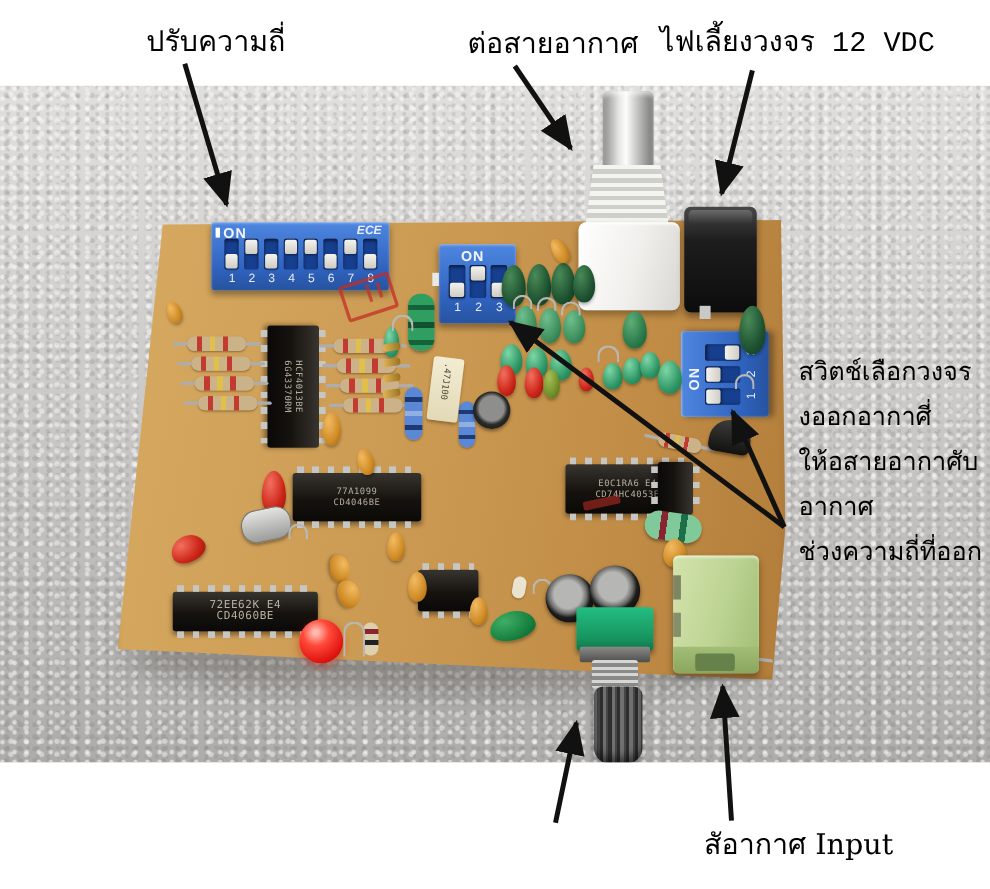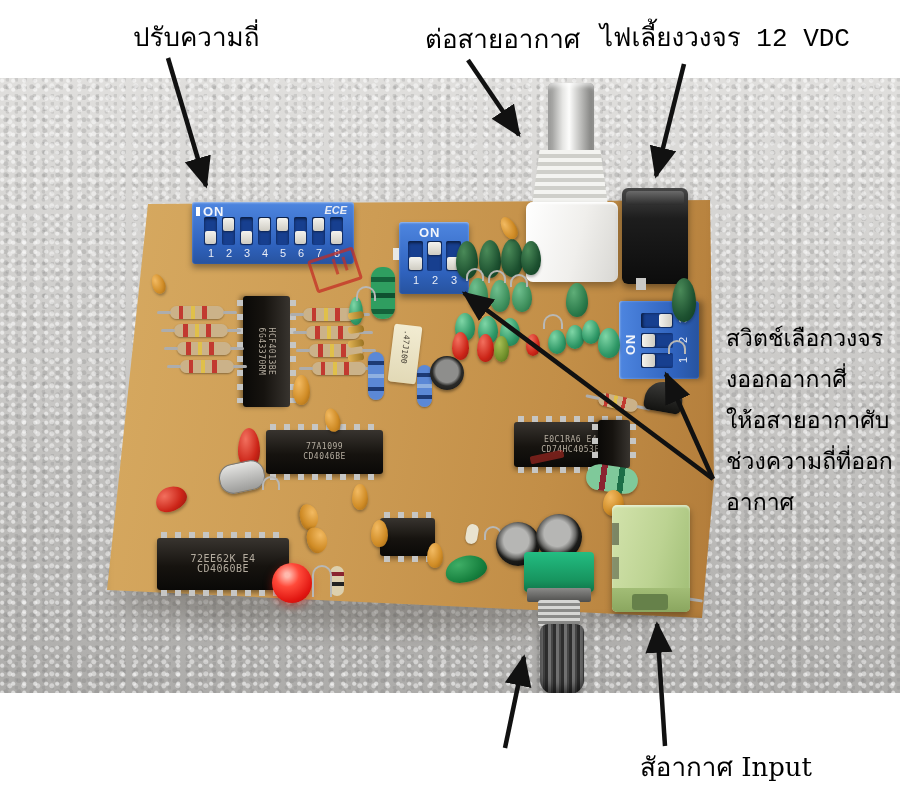--- a/index.html
+++ b/index.html
@@ -164,21 +164,21 @@
     </div>
 
     <div class="ic" style="left:211px;top:250px;width:111px;height:47px;transform:rotate(90deg);">
       <span>HCF4013BE</span>
       <span>6G43370RM</span>
     </div>
     <div class="ic" style="left:266px;top:352px;width:117px;height:44px;">
       <span>77A1099</span>
       <span>CD4046BE</span>
     </div>
-    <div class="ic" style="left:157px;top:460px;width:132px;height:52px;font-size:10px;">
+    <div class="ic" style="left:157px;top:460px;width:132px;height:36px;font-size:10px;">
       <span>72EE62K E4</span>
       <span>CD4060BE</span>
     </div>
     <div class="ic" style="left:514px;top:344px;width:113px;height:45px;">
       <span>E0C1RA6 E4</span>
       <span>CD74HC4053E</span>
     </div>
     <div class="ic" style="left:380px;top:440px;width:55px;height:38px;"></div>
     <div class="ic" style="left:590px;top:350px;width:48px;height:32px;transform:rotate(90deg);"></div>
 
@@ -281,22 +281,22 @@
       <div style="position:absolute;left:0;top:18px;width:7px;height:22px;background:rgba(0,0,0,.4);"></div>
       <div style="position:absolute;left:0;top:52px;width:7px;height:22px;background:rgba(0,0,0,.35);"></div>
       <div style="position:absolute;left:0;bottom:0;width:78px;height:24px;border-radius:0 0 5px 5px;background:linear-gradient(180deg,#a2bd76,#8aa65f);"></div>
       <div style="position:absolute;left:20px;bottom:2px;width:36px;height:16px;border-radius:3px;background:#66814a;"></div>
     </div>
 
     <div class="note" style="left:726px;top:247px;">
       <div>สวิตช์เลือกวงจร</div>
       <div>งออกอากาศี่</div>
       <div>ให้อสายอากาศับ</div>
+      <div>อากาศ</div>
       <div>ช่วงความถี่ที่ออก</div>
-      <div>อากาศ</div>
     </div>
   </div>
 
   <div class="ann" style="left:640px;top:746px;font-size:26px;">สัอากาศ Input</div>
 
   <svg class="arrows" width="900" height="808" viewBox="0 0 900 808">
     <defs>
       <marker id="ah" markerWidth="9" markerHeight="8" refX="6.4" refY="3" orient="auto" markerUnits="strokeWidth">
         <path d="M0,0 L7,3 L0,6 z" fill="#111"></path>
       </marker>

